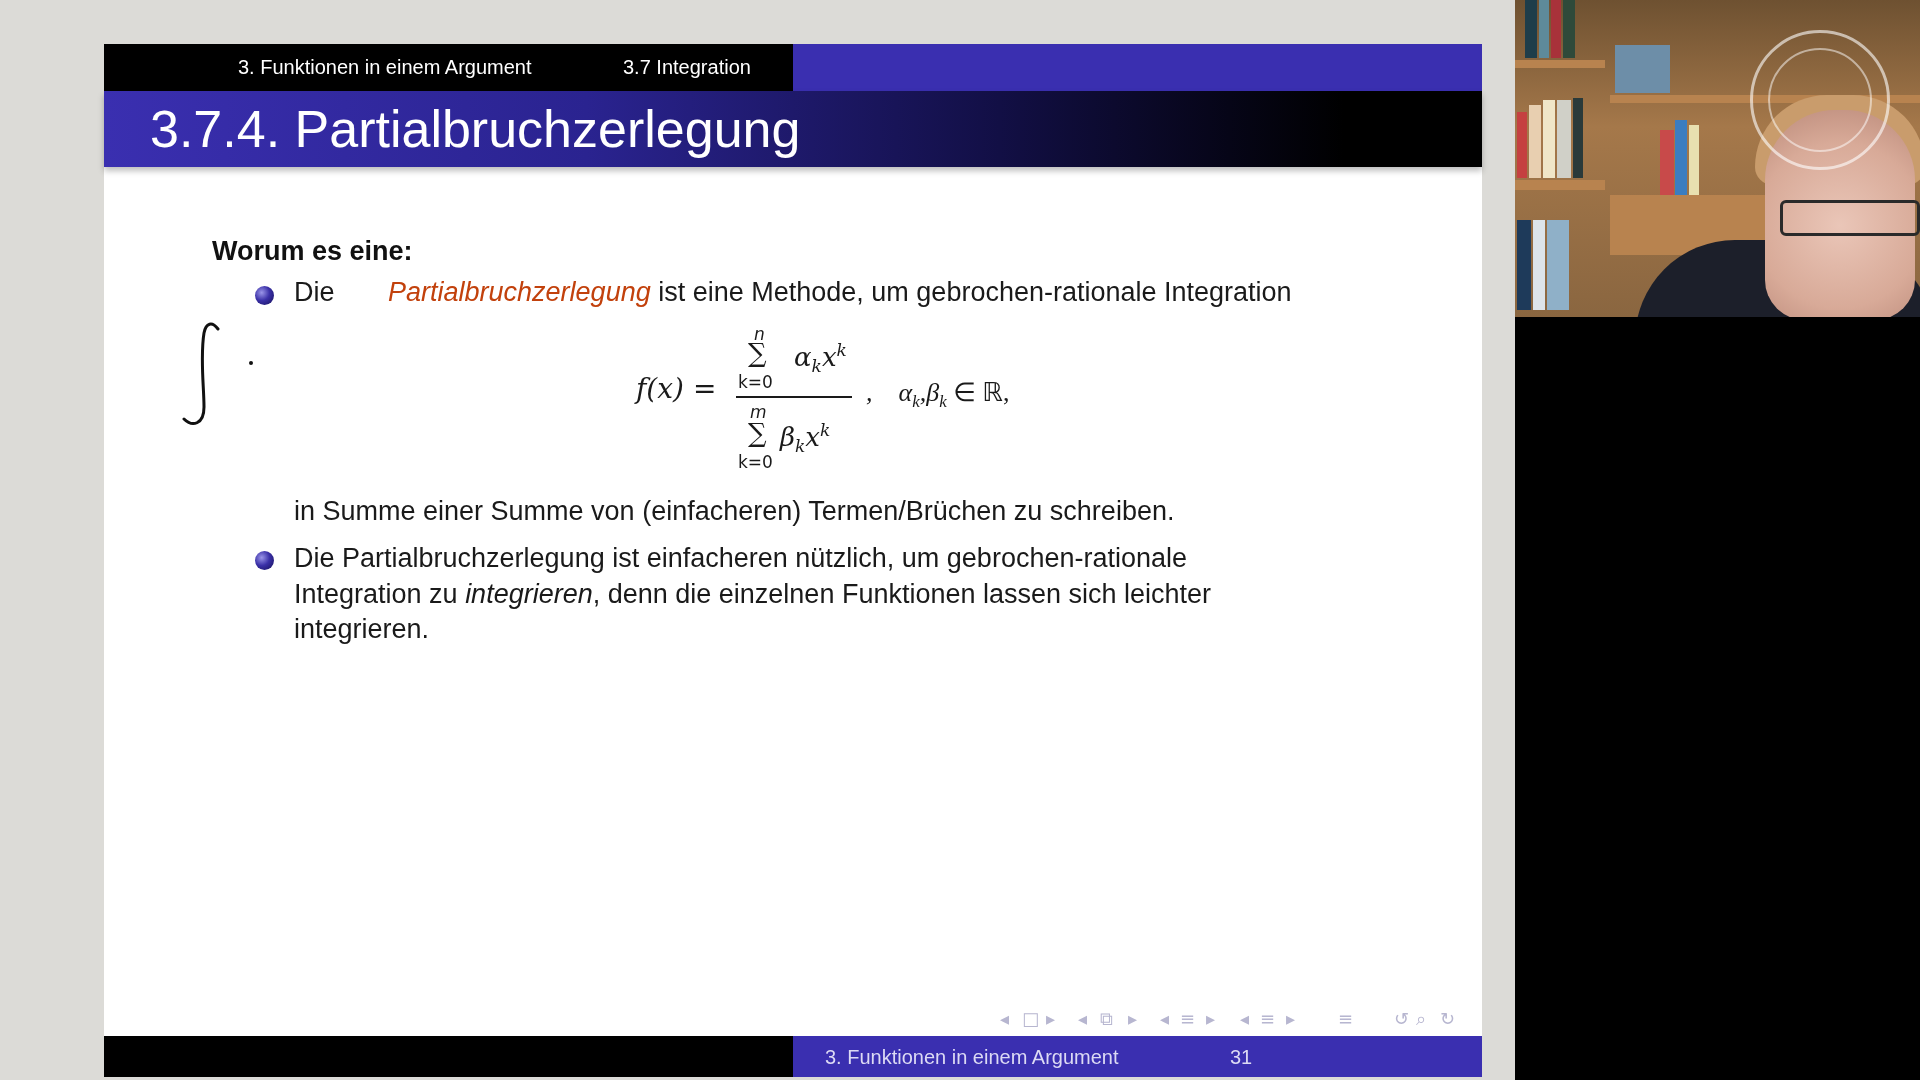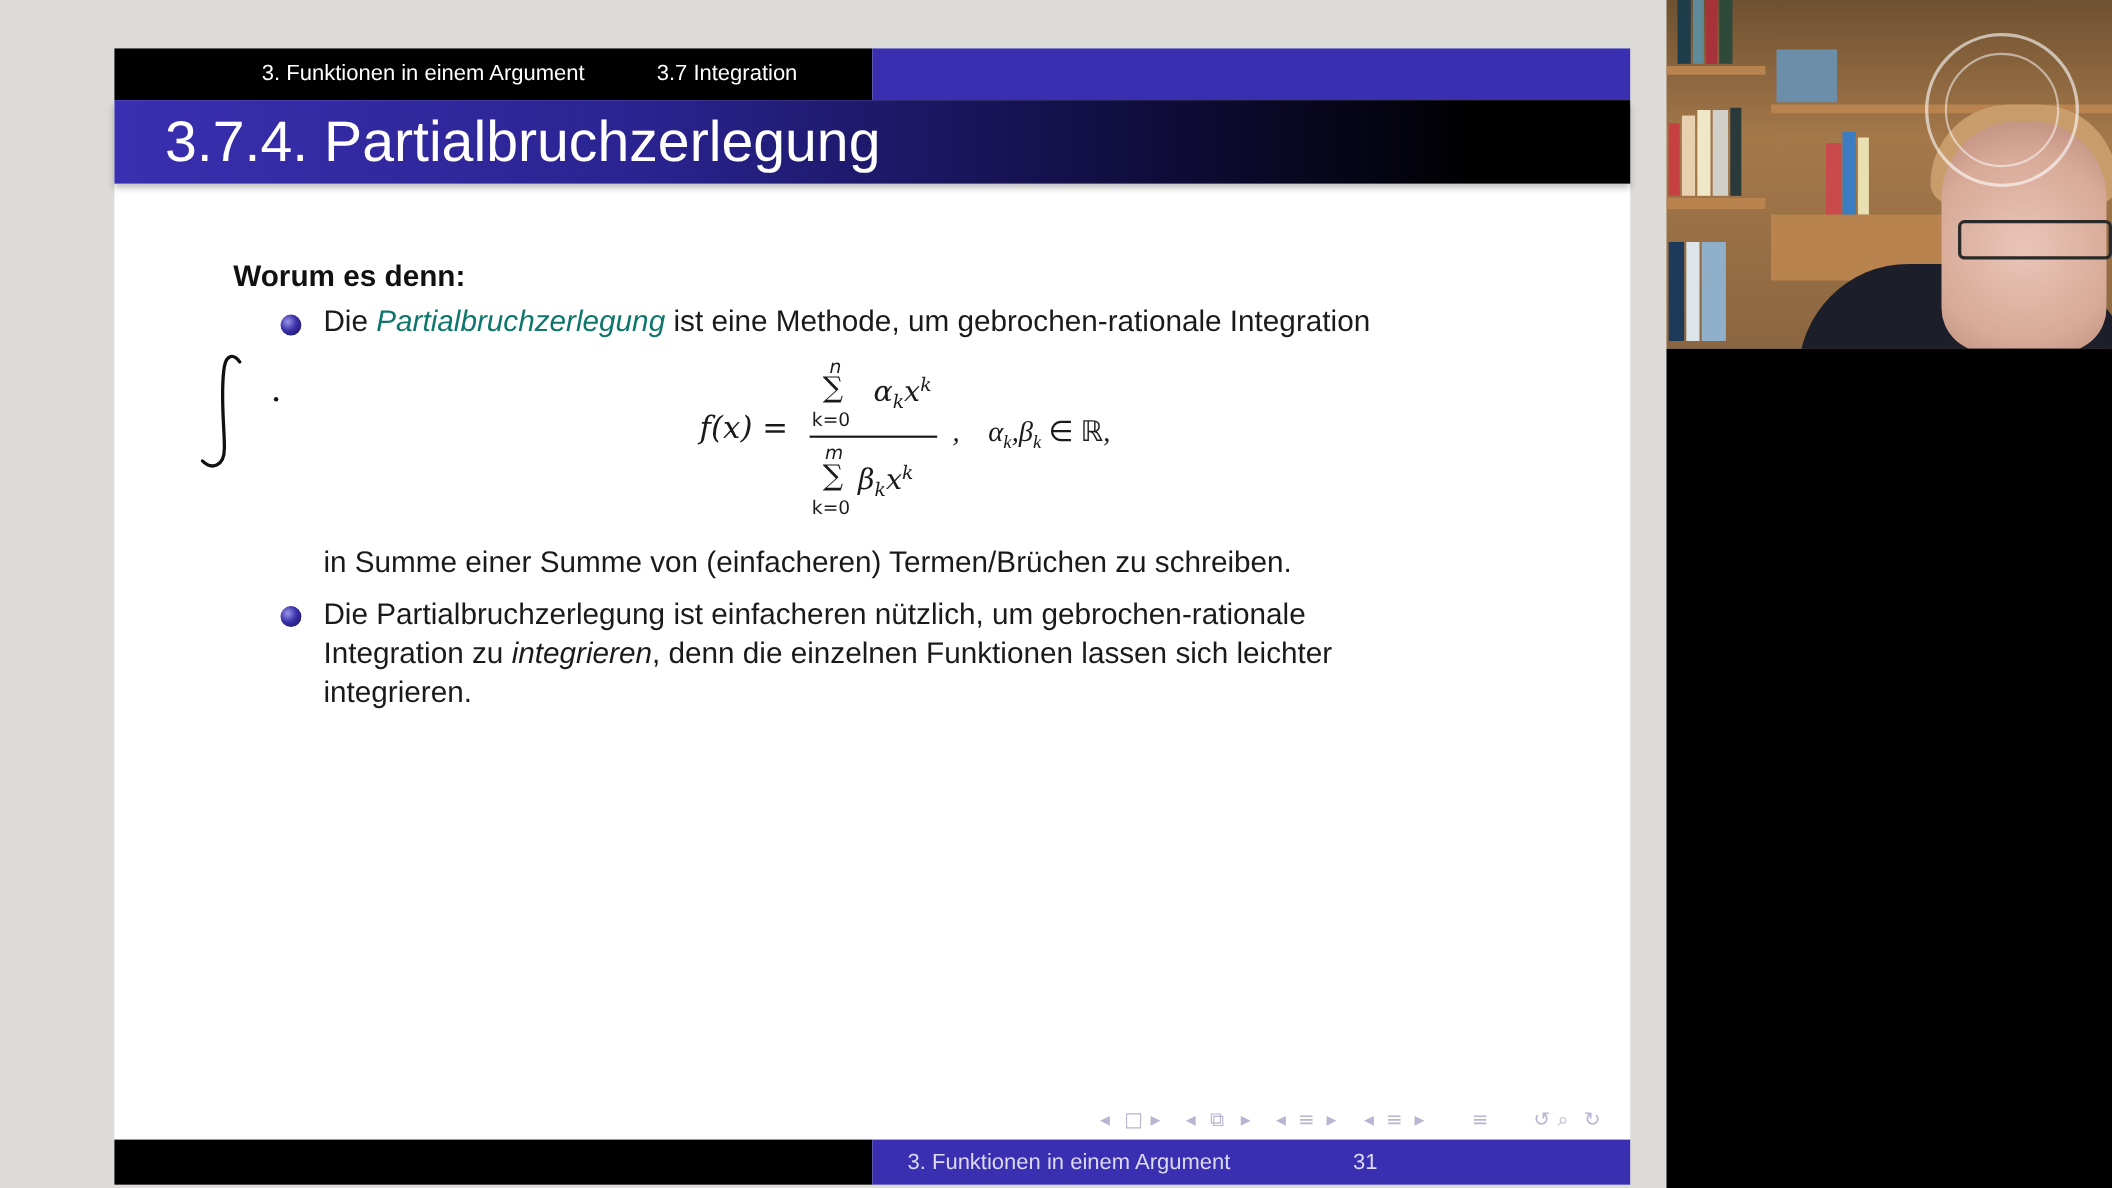--- a/index.html
+++ b/index.html
@@ -16,39 +16,39 @@
     position:absolute; left:0; top:0; width:1378px; height:47px;
   }
   .headline-left {
     position:absolute; left:0; top:0; width:689px; height:47px; background:#000;
     color:#fff; font-size:20px;
   }
   .headline-right {
     position:absolute; left:689px; top:0; width:689px; height:47px; background:#3a2fb0;
   }
   .hl-section { position:absolute; left:134px; top:12px; }
-  .hl-subsection { position:absolute; left:493px; top:12px; }
+  .hl-subsection { position:absolute; left:519px; top:12px; }
   .titlebar {
     position:absolute; left:0; top:47px; width:1378px; height:76px;
     background:linear-gradient(90deg,#3a2fb0 0%, #2a2390 35%, #120f45 65%, #000 90%);
     box-shadow:0 4px 6px rgba(0,0,0,0.25);
   }
   .title {
     position:absolute; left:46px; top:8px; color:#fff; font-size:52px; white-space:nowrap;text-align:center;
   }
   .content { position:absolute; left:0; top:123px; width:1378px; }
   .block-title {
     position:absolute; left:108px; top:69px; font-weight:bold; font-size:27px; color:#111;
   }
   .bullet {
     position:absolute; width:19px; height:19px; border-radius:50%;
     background:radial-gradient(circle at 35% 35%, #9a95e8 0%, #3b31a8 45%, #120c55 100%);
   }
   .text { position:absolute; font-size:27px; color:#1a1a1a; white-space:nowrap; line-height:36px; }
-  .alert { color:#0f766e; font-style:italic; }
+  .alert { color:#c2410c; font-style:italic;margin-left:46px; }
   .em { font-style:italic; }
   .formula {
     position:absolute; left:532px; top:155px; width:520px; height:150px;
     font-family:"DejaVu Serif", serif; color:#1a1a1a;
   }
   .f-lhs { position:absolute; left:0; top:50px; font-size:28px; font-style:italic; }
   .f-frac { position:absolute; left:100px; top:0; width:116px; height:150px; }
   .f-bar { position:absolute; left:0; top:74px; width:116px; height:2px; background:#1a1a1a; }
   .sigma { position:absolute; font-size:26px; }
   .lim { position:absolute; font-size:17px; font-family:"DejaVu Sans", sans-serif; }
@@ -120,21 +120,21 @@
       <span class="hl-subsection">3.7 Integration</span>
     </div>
     <div class="headline-right"></div>
   </div>
 
   <div class="titlebar">
     <div class="title">3.7.4. Partialbruchzerlegung</div>
   </div>
 
   <div class="content">
-    <div class="block-title">Worum es denn:</div>
+    <div class="block-title">Worum es eine:</div>
 
     <div class="bullet" style="left:151px; top:119px;"></div>
     <div class="text" style="left:190px; top:107px;">
       <span>Die</span>
       <span class="alert">Partialbruchzerlegung</span>
       <span>ist eine Methode, um gebrochen-rationale Integration</span>
     </div>
 
     <div class="handwriting">
       <svg width="80" height="130" viewBox="0 0 80 130">

